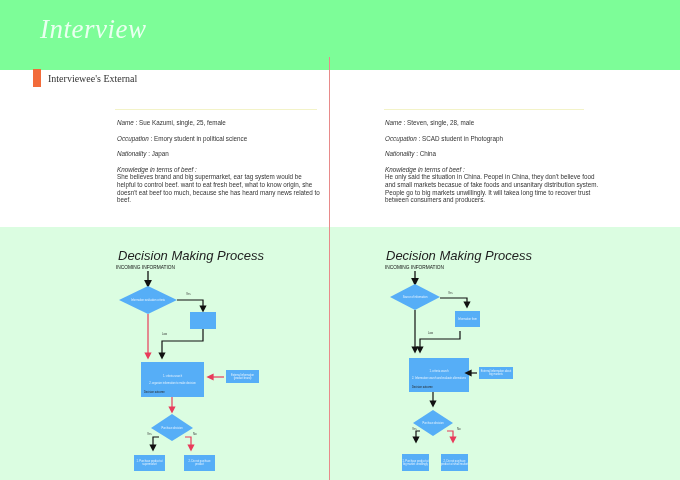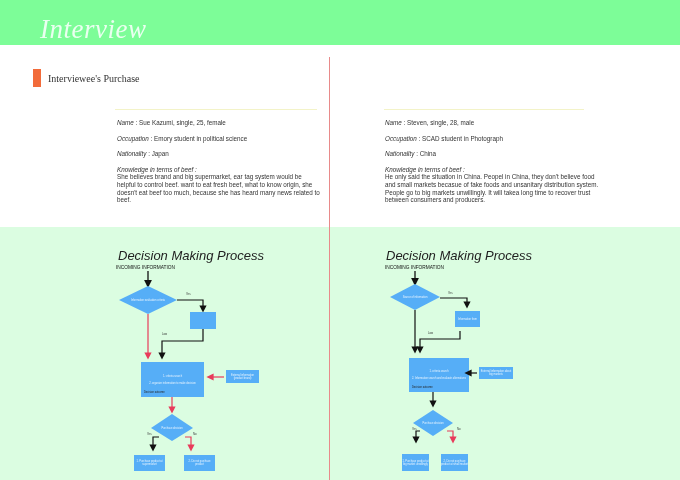--- a/index.html
+++ b/index.html
@@ -1,18 +1,18 @@
 <!DOCTYPE html>
 <html><head>
   <meta charset="utf-8">
   <style>
     * { margin: 0; padding: 0; box-sizing: border-box; }
     html, body { width: 680px; height: 480px; overflow: hidden; background: #ffffff; }
     body { position: relative; font-family: "Liberation Sans", sans-serif; }
-    .header { position: absolute; left: 0; top: 0; width: 680px; height: 45px; background: #7dfd98; padding-left: 32px; }
+    .header { position: absolute; left: 0; top: 0; width: 680px; height: 70px; background: #7dfd98; padding-left: 32px; }
     .header-title { position: absolute; left: 40px; top: 14px; font-family: "Liberation Serif", serif; font-style: italic; font-size: 27px; color: #eafff0; letter-spacing: 0.5px; }
     .divider { position: absolute; left: 329px; top: 57px; width: 1px; height: 423px; background: #e88a8a; }
     .section-mark { position: absolute; left: 33px; top: 69px; width: 8px; height: 18px; background: #f26b3a; }
     .section-title { position: absolute; left: 48px; top: 73px; font-family: "Liberation Serif", serif; font-size: 10px; color: #333; }
     .rule { position: absolute; top: 109px; height: 1px; background: #f3f3c8; }
     .info { position: absolute; top: 119px; font-size: 6.3px; color: #333; line-height: 7.6px; }
     .info p { margin-bottom: 8px; }
     .info .lbl { font-style: italic; }
     .lower { position: absolute; left: 0; top: 227px; width: 680px; height: 253px; background: #dbfde1; }
     .divider2 { position: absolute; left: 329px; top: 227px; width: 1px; height: 253px; background: #e88a8a; z-index: 2; }
@@ -26,21 +26,21 @@
 </head>
 <body>
 
 <div class="header">
   <div class="header-title">Interview</div>
 </div>
 
 <div class="divider"></div>
 
 <div class="section-mark"></div>
-<div class="section-title">Interviewee's Purchase</div>
+<div class="section-title">Interviewee's External</div>
 
 <div class="rule" style="left:115px;width:202px;"></div>
 <div class="rule" style="left:384px;width:200px;"></div>
 
 <div class="info" style="left:117px;width:205px;">
   <p><span class="lbl">Name</span><span> : Sue Kazumi, single, 25, female</span></p>
   <p><span class="lbl">Occupation</span><span> : Emory student in political science</span></p>
   <p><span class="lbl">Nationality</span><span> : Japan</span></p>
   <div class="lbl">Knowledge in terms of beef :</div>
   <div>She believes brand and big supermarket, ear tag system would be helpful to control beef. want to eat fresh beef, what to know origin, she doesn't eat beef too much, because she has heard many news related to beef.</div>

